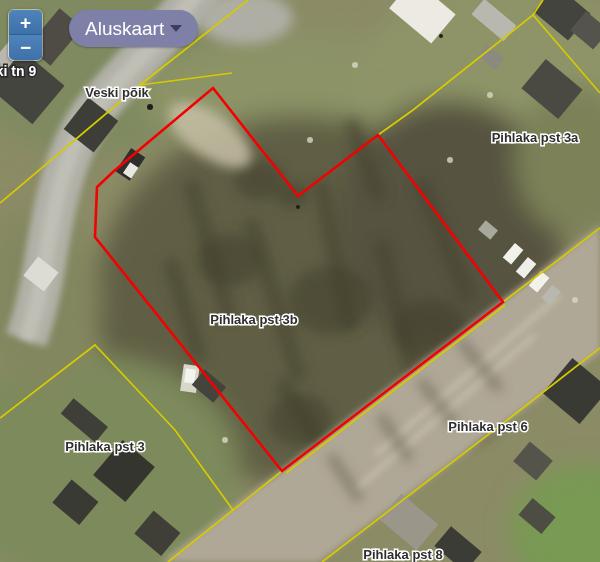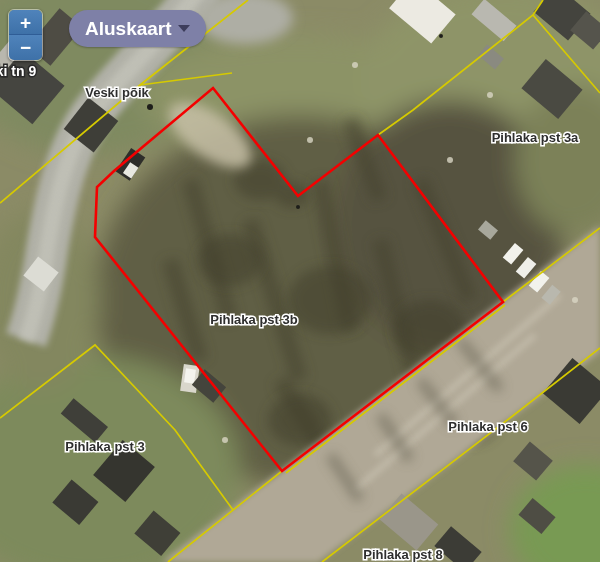--- a/index.html
+++ b/index.html
@@ -20,21 +20,21 @@
     box-shadow:0 1px 3px rgba(0,0,0,.45);border:1px solid rgba(255,255,255,.45);}
   .zoom-btn{display:flex;align-items:center;justify-content:center;width:100%;height:25px;
     background:linear-gradient(#4f83bb,#3e71a8);color:#fff;font-size:19px;font-weight:bold;
     border:none;padding:0;cursor:pointer;line-height:1;font-family:"Liberation Sans",sans-serif;}
   .zoom-btn.zoom-in{border-bottom:1px solid #2f5d96;}
 
   
   .basemap-btn{position:absolute;left:69px;top:10px;height:37px;padding:0 16px;border-radius:19px;
     background:var(--basemap-bg,#7e80a7);color:#fff;font-size:19px;border:none;cursor:pointer;
     display:flex;align-items:center;gap:6px;font-family:"Liberation Sans",sans-serif;
-    box-shadow:0 1px 2px rgba(0,0,0,.25);font-weight:bold;}
+    box-shadow:0 1px 2px rgba(0,0,0,.25);}
   .caret{width:0;height:0;border-left:6px solid transparent;border-right:6px solid transparent;
     border-top:7px solid #3d3d5c;display:inline-block;}
 </style>
 </head>
 <body>
 
 <div class="map-container">
 
   <svg class="map" width="600" height="562" viewBox="0 0 600 562">
     <defs>

